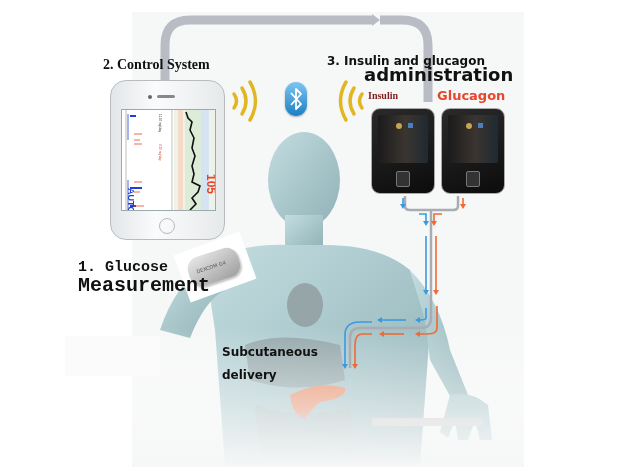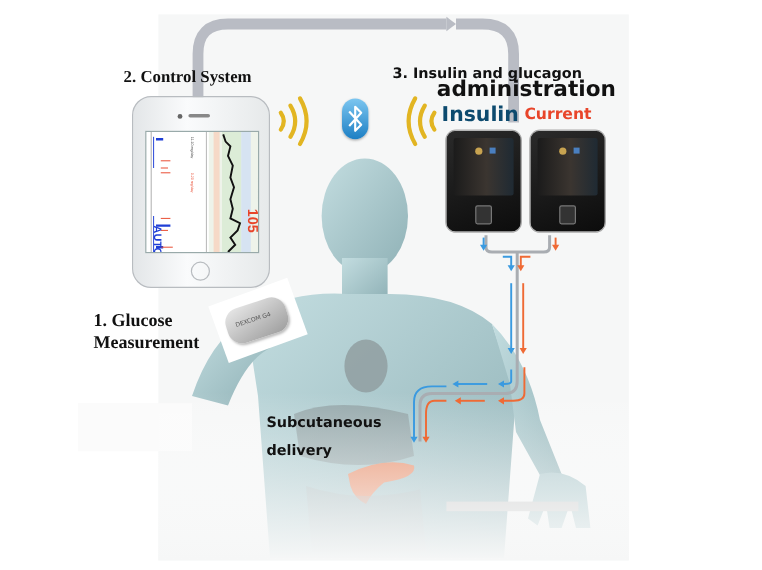--- a/index.html
+++ b/index.html
@@ -1,19 +1,19 @@
 <!DOCTYPE html>
 <html><head>
 <meta charset="utf-8">
 <style>
   html, body { margin:0; padding:0; background:#ffffff; }
   body { width:635px; height:475px; position:relative; overflow:hidden; font-family:"Liberation Sans", sans-serif; }
   .abs { position:absolute; }
   .label { font-family:"DejaVu Sans", sans-serif; font-weight:bold; color:#111; font-size:13px; line-height:16px; }
-  .label-b { font-family:Liberation Serif, serif; font-weight:bold; color:#111; }
+  .label-b { font-family:Liberation Mono, monospace; font-weight:bold; color:#111; }
   .bg-panel { left:132px; top:12px; width:392px; height:455px; background:#f6f7f7; }
   .bg-panel2 { left:65px; top:336px; width:95px; height:40px; background:#fbfbfb; }
   .phone { left:110px; top:80px; width:115px; height:160px; border-radius:16px; background:linear-gradient(90deg,#e3e6e8,#fafbfc 40%,#e6e9ea); border:1px solid #b8bcc0; box-sizing:border-box; }
   .phone-screen { left:10px; top:28px; width:95px; height:102px; background:#fff; border:1px solid #9aa; box-sizing:border-box; overflow:hidden; }
   .phone-home { left:48px; top:137px; width:16px; height:16px; border-radius:50%; border:1px solid #b7bbbf; box-sizing:border-box; }
   .phone-speaker { left:46px; top:14px; width:18px; height:3px; border-radius:2px; background:#888; }
   .phone-cam { left:37px; top:14px; width:4px; height:4px; border-radius:50%; background:#666; }
   .pump { width:64px; height:86px; border-radius:9px; background:linear-gradient(160deg,#2a2a2a,#0c0c0c); border:1px solid #aaa; box-sizing:border-box; }
   .pump-screen { left:6px; top:6px; width:50px; height:48px; background:linear-gradient(90deg,#1b1b1b,#3b3530 55%,#1f2a33); border-radius:2px; }
   .pump-btn { left:24px; top:62px; width:14px; height:16px; border:1px solid #777; border-radius:2px; background:#333; box-sizing:border-box; }
@@ -166,18 +166,18 @@
 </div>
 
 <div class="abs" style="left:180px;top:242px;width:70px;height:50px;background:#fff;transform:rotate(-20deg);"></div>
 <div class="abs cgm">
   <span class="cgm-text">DEXCOM G4</span>
 </div>
 
 <div class="abs label" style="left:103px;top:57px;font-family:Liberation Serif, serif;font-size:14px;">2. Control System</div>
 <div class="abs label" style="left:327px;top:54px;font-size:12px;line-height:14px;">3. Insulin and glucagon</div>
 <div class="abs label" style="left:364px;top:68px;font-size:18px;line-height:14px;">administration</div>
-<div class="abs label" style="left:368px;top:88px;font-size:17px;color:#0c4a6e;">Insulin</div>
-<div class="abs label" style="left:437px;top:88px;font-size:13px;color:#e8452a;">Current</div>
+<div class="abs label" style="left:368px;top:88px;font-size:10px;color:#7f1d1d;font-family:Liberation Serif, serif;">Insulin</div>
+<div class="abs label" style="left:437px;top:88px;font-size:13px;color:#e8452a;">Glucagon</div>
 <div class="abs label-b" style="left:78px;top:259px;font-size:15px;line-height:18px;">1. Glucose</div>
-<div class="abs label-b" style="left:78px;top:277px;font-size:15px;line-height:18px;">Measurement</div>
+<div class="abs label-b" style="left:78px;top:277px;font-size:20px;line-height:18px;">Measurement</div>
 <div class="abs label" style="left:222px;top:345px;font-size:12px;line-height:14px;">Subcutaneous</div>
 <div class="abs label" style="left:222px;top:368px;font-size:12px;line-height:14px;">delivery</div>
 
 </body></html>

